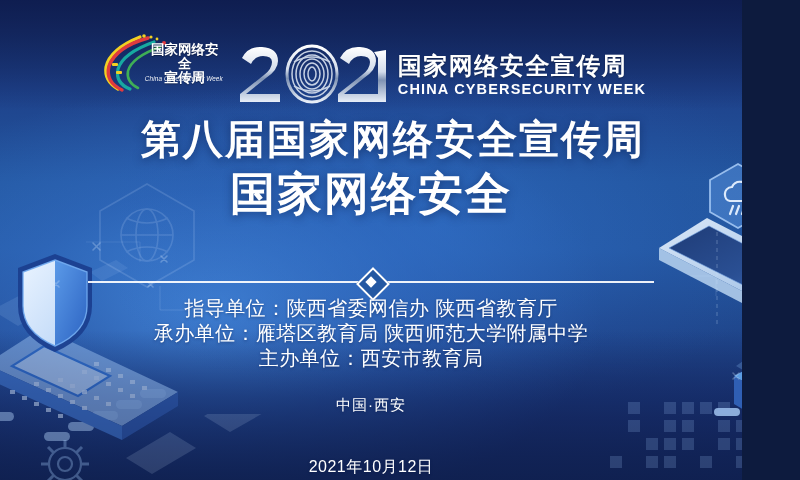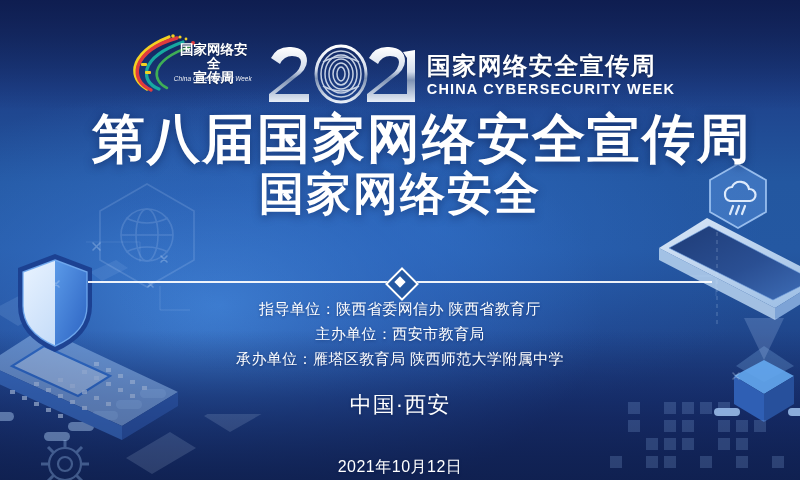--- a/index.html
+++ b/index.html
@@ -2,21 +2,21 @@
 <html><head>
 <meta charset="utf-8">
 <style>
   html, body {
     margin: 0;
     padding: 0;
     background: #0d1b3e;
   }
   #poster {
     position: relative;
-    width: 800px;
+    width: 742px;
     height: 480px;
     overflow: hidden;
     font-family: "Liberation Sans", "DejaVu Sans", sans-serif;
     background:
       radial-gradient(ellipse 520px 340px at 14% 52%, rgba(62,128,214,0.95) 0%, rgba(45,103,195,0.55) 42%, rgba(30,70,160,0.0) 74%),
       radial-gradient(ellipse 700px 420px at 50% 44%, rgba(38,96,190,0.75) 0%, rgba(28,72,160,0.25) 55%, rgba(20,50,130,0) 80%),
       linear-gradient(180deg, #17306c 0%, #1d3f86 16%, #२2559f 34%, #245aa6 50%, #21478f 70%, #1b3272 86%, #16275c 100%);
     background-color: #7f1d1d;
   }
   
@@ -127,21 +127,21 @@
   }
 
   
   .title-block {
     position: absolute;
     left: 0; right: 0; top: 112px;
     text-align: center;
   }
   .title-line1 {
     color: #ffffff;
-    font-size: 53px;
+    font-size: 40px;
     font-weight: bold;
     letter-spacing: 2px;
     line-height: 54px;
     text-shadow: 0 2px 8px rgba(8,24,70,0.5);
     padding-left: 44px;
   }
   .title-line2 {
     color: #ffffff;
     font-size: 45px;
     font-weight: bold;
@@ -186,35 +186,35 @@
   }
 
   
   .orgs {
     position: absolute;
     left: 0; right: 0; top: 296px;
     text-align: center;
   }
   .org-line {
     color: #ffffff;
-    font-size: 15px;
+    font-size: 20px;
     line-height: 25px;
     letter-spacing: 0.4px;
     text-shadow: 0 1px 3px rgba(8,24,70,0.45);
   }
 
   
   .footer {
     position: absolute;
     left: 0; right: 0; top: 392px;
     text-align: center;
   }
   .footer-place {
     color: #ffffff;
-    font-size: 22px;
+    font-size: 15px;
     line-height: 26px;
     letter-spacing: 1px;
     text-shadow: 0 1px 3px rgba(8,24,70,0.45);
   }
   .footer-date {
     color: #ffffff;
     font-size: 16px;
     line-height: 26px;
     letter-spacing: 0.5px;
     text-shadow: 0 1px 3px rgba(8,24,70,0.45);
@@ -528,22 +528,22 @@
   <div class="divider">
     <div class="rule"></div>
     <div class="dia-wrap">
       <div class="dia-outer"></div>
       <div class="dia-inner"></div>
     </div>
   </div>
 
   <div class="orgs">
     <div class="org-line">指导单位：陕西省委网信办  陕西省教育厅</div>
+    <div class="org-line">承办单位：雁塔区教育局  陕西师范大学附属中学</div>
     <div class="org-line">主办单位：西安市教育局</div>
-    <div class="org-line">承办单位：雁塔区教育局  陕西师范大学附属中学</div>
   </div>
 
   <div class="footer">
     <div class="footer-place">中国·西安</div>
     <div class="footer-date">2021年10月12日</div>
   </div>
 
 </div>
 
 </body></html>

